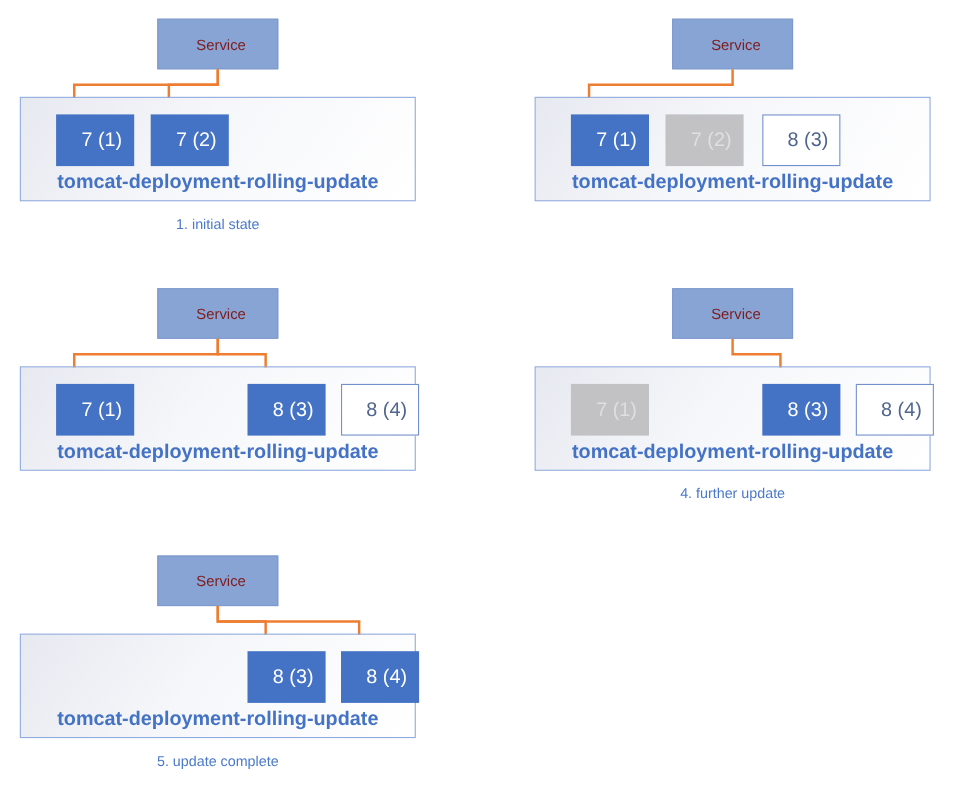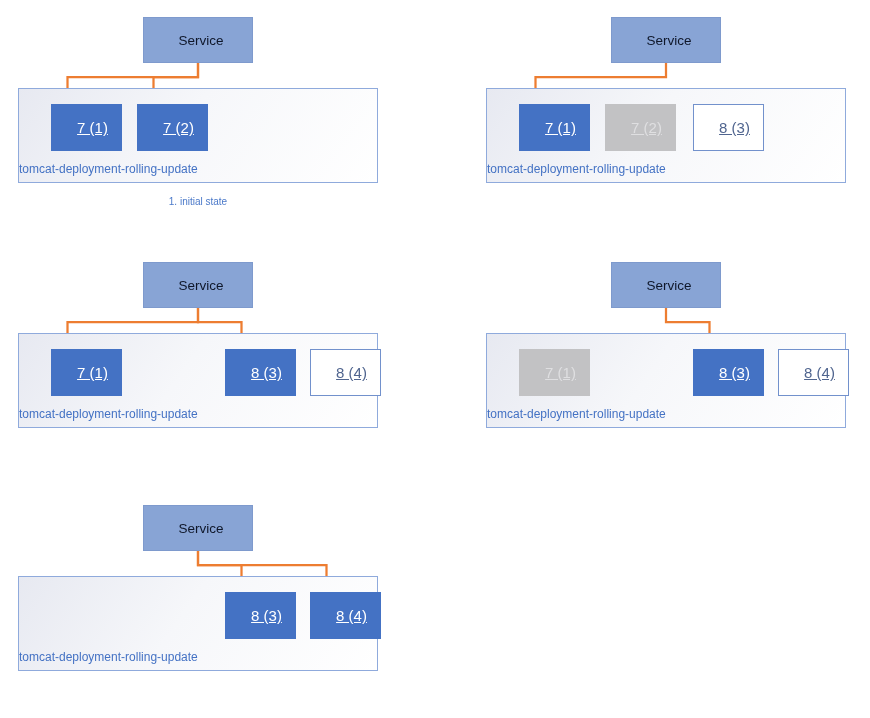--- a/index.html
+++ b/index.html
@@ -2,43 +2,43 @@
 <html><head>
 <meta charset="utf-8">
 <style>
   html,body{margin:0;padding:0;background:#ffffff;font-family:"Liberation Sans",sans-serif;}
   #canvas{position:relative;width:870px;height:718px;background:#ffffff;overflow:hidden;}
   .panel{position:absolute;width:435px;height:245px;}
   .service-box{
     position:absolute;left:143px;top:17px;width:110px;height:46px;box-sizing:border-box;
     background:var(--service-fill);border:1px solid var(--service-border);
     display:flex;align-items:center;justify-content:center;padding-left:6px;
-    color:#0f172a;font-size:13.5px;
+    color:#7f1d1d;font-size:13.5px;
   }
   .arrows{position:absolute;left:0;top:0;pointer-events:none;}
   .deployment-box{
     position:absolute;left:18px;top:88px;width:360px;height:95px;box-sizing:border-box;
     border:1px solid var(--dep-border);
     background:linear-gradient(125deg,#E7E9F1 0%,#F6F7FA 45%,#FFFFFF 100%);
   }
   .pod{
     position:absolute;top:15px;width:71px;height:47px;box-sizing:border-box;
     display:flex;align-items:center;justify-content:center;padding-left:12px;
-    font-size:15px;white-space:nowrap;text-decoration:underline;
+    font-size:18px;white-space:nowrap;
   }
   .pod.active{background:var(--pod-active);color:#FFFFFF;}
   .pod.terminated{background:var(--pod-terminated);color:var(--pod-terminated-text);}
   .pod.new{background:#FFFFFF;border:1.5px solid var(--pod-new-border);color:var(--pod-new-text);}
   .dep-label{
-    position:absolute;left:0;right:0;bottom:6px;text-align:left;
-    font-size:12px;color:var(--label-blue);
+    position:absolute;left:0;right:0;bottom:6px;text-align:center;
+    font-size:18px;color:var(--label-blue);font-weight:bold;
   }
   .caption{
     position:absolute;left:18px;top:196px;width:360px;text-align:center;
-    font-size:10px;color:var(--caption-blue);
+    font-size:13px;color:var(--caption-blue);
   }
 </style>
 </head>
 <body>
 
 <div id="canvas" style="--service-fill: #88A4D5; --service-border: #7E9ACD; --pod-active: #4472C4; --pod-terminated: #C2C2C4; --pod-terminated-text: #DFDFE1; --pod-new-border: #7291CC; --pod-new-text: #50658F; --dep-border: #8FAADC; --label-blue: #4472C4; --caption-blue: #4B79C9;">
     <div class="panel" style="left: 0px; top: 0px;">
     <div class="service-box">
       <span>Service</span>
     </div>
@@ -94,30 +94,32 @@
     <svg class="arrows" width="435" height="245" viewBox="0 0 435 245">
         <path d="M198,63 L198,77 L241.5,77 L241.5,95" fill="none" stroke="#ED7D31" stroke-width="2.25"></path>
         <polygon points="235,93 248,93 241.5,105" fill="#ED7D31"></polygon>
       </svg>
     <div class="deployment-box">
         <div class="pod new" style="left: 291px;">8 (4)</div>
         <div class="pod active" style="left: 206px;">8 (3)</div>
         <div class="pod terminated" style="left: 32px;">7 (1)</div>
       <div class="dep-label">tomcat-deployment-rolling-update</div>
     </div>
+    <div class="caption">4. further update</div>
   </div>
     <div class="panel" style="left: 0px; top: 488px;">
     <div class="service-box">
       <span>Service</span>
     </div>
     <svg class="arrows" width="435" height="245" viewBox="0 0 435 245">
         <path d="M198,63 L198,77 L241.5,77 L241.5,95" fill="none" stroke="#ED7D31" stroke-width="2.25"></path>
         <polygon points="235,93 248,93 241.5,105" fill="#ED7D31"></polygon>
         <path d="M198,63 L198,77 L326.5,77 L326.5,95" fill="none" stroke="#ED7D31" stroke-width="2.25"></path>
         <polygon points="320,93 333,93 326.5,105" fill="#ED7D31"></polygon>
       </svg>
     <div class="deployment-box">
         <div class="pod active" style="left: 291px;">8 (4)</div>
         <div class="pod active" style="left: 206px;">8 (3)</div>
       <div class="dep-label">tomcat-deployment-rolling-update</div>
     </div>
+    <div class="caption">5. update complete</div>
   </div>
   </div>
 
 </body></html>

